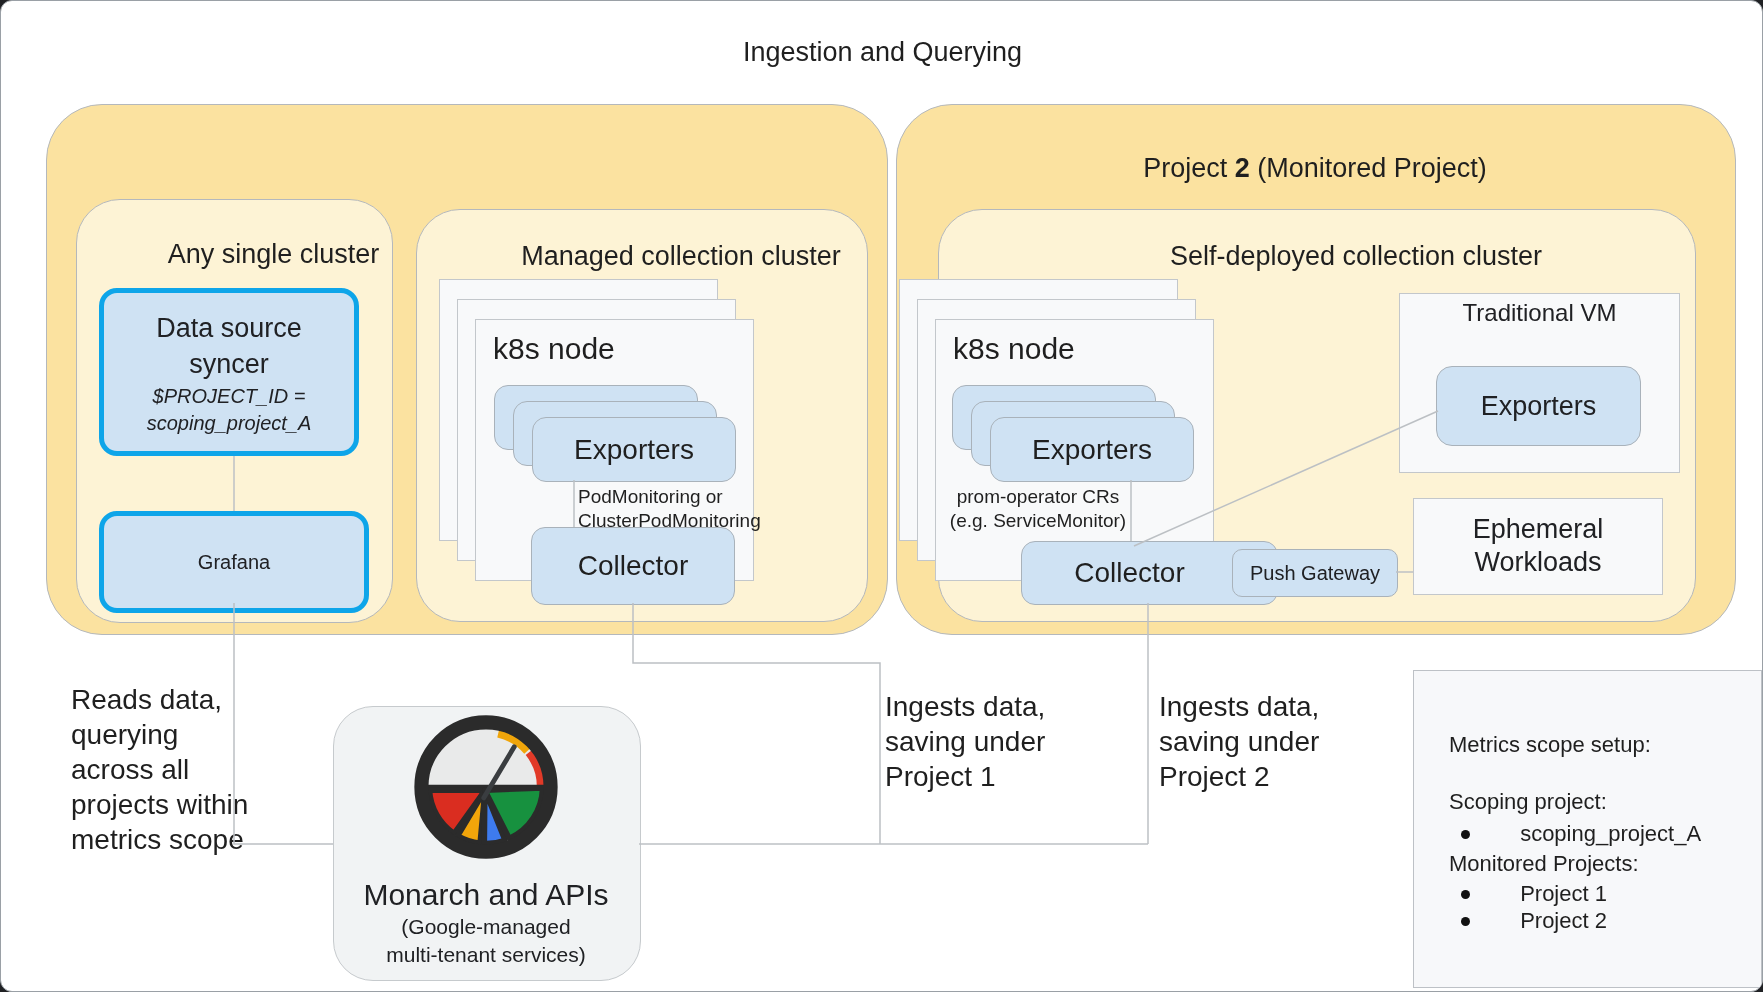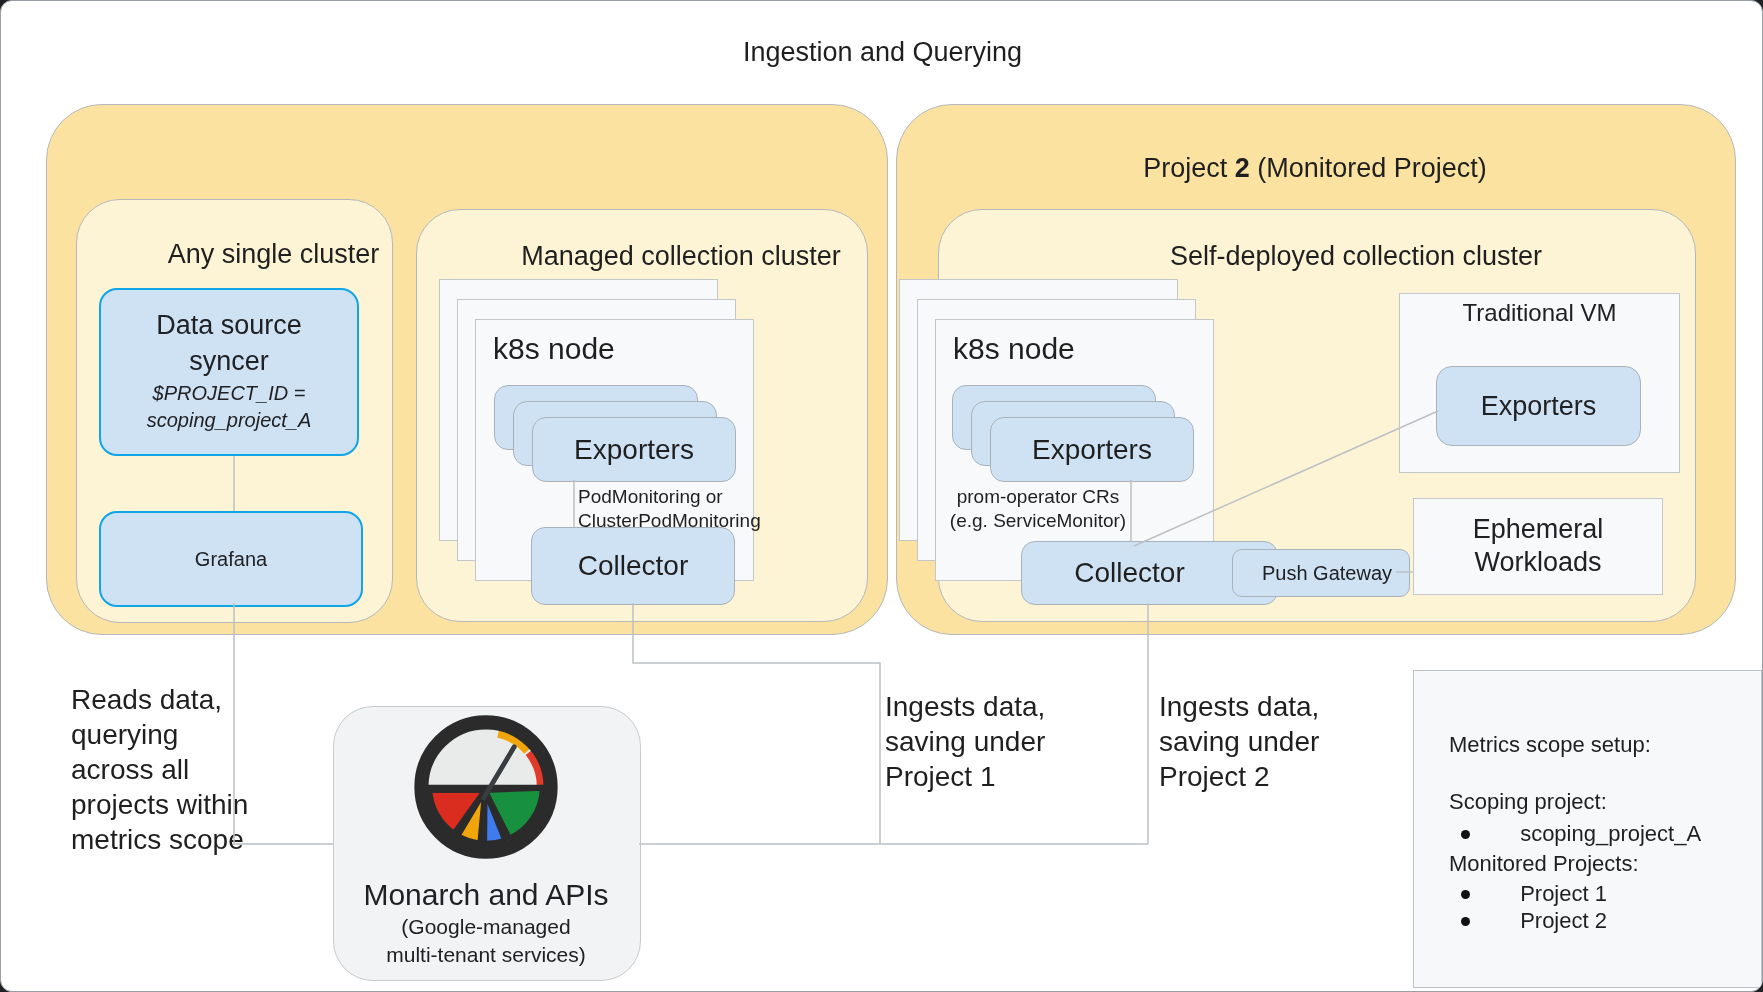--- a/index.html
+++ b/index.html
@@ -9,21 +9,21 @@
   .abs{position:absolute;}
   .ctr{text-align:center;}
   #title{left:0;top:36px;width:1763px;text-align:center;font-size:27px;color:#1f1f1f;}
 
   .proj{background:#fbe2a0;border:1px solid #b4b8bc;border-radius:56px;}
   .proj-hdr{font-size:27px;color:#1f1f1f;}
   .proj-hdr .b{font-weight:700;}
   .cluster{background:#fdf3d5;border:1px solid #b4b8bc;border-radius:44px;}
   .cluster-hdr{font-size:27px;color:#1f1f1f;margin-left:40px;}
 
-  .bluebox{background:#cfe2f3;border:2px solid #0ea5e9;border-radius:18px;}
+  .bluebox{background:#cfe2f3;border:5px solid #0ea5e9;border-radius:18px;}
   .card{background:#f8f9fa;border:1px solid #c3c7cb;}
   .bstack{background:#cfe2f3;border:1px solid #a9b2ba;border-radius:14px;}
   .biglabel{font-size:28px;color:#1f1f1f;}
   .k8s{font-size:30px;color:#1f1f1f;}
   .note{font-size:19px;line-height:24px;color:#1f1f1f;}
   .flowlabel{font-size:28px;line-height:35px;color:#1f1f1f;}
 
   #monarch-box{background:#f1f3f4;border:1px solid #c6cacd;border-radius:40px;}
   #metrics-box{background:#f7f8fa;border:1px solid #bdc1c6;}
   .metrics-line{font-size:22px;color:#1f1f1f;height:26px;}
@@ -91,21 +91,21 @@
   <div class="abs bstack ctr biglabel" style="left:989px;top:416px;width:202px;height:63px;line-height:63px;">Exporters</div>
 
   <div class="abs note ctr" style="left:948px;top:484px;width:178px;">
     <div>prom-operator CRs</div>
     <div>(e.g. ServiceMonitor)</div>
   </div>
 
   <div class="abs bstack" style="left:1020px;top:540px;width:255px;height:62px;">
     <div class="ctr biglabel" style="width:215px;line-height:62px;">Collector</div>
   </div>
-  <div class="abs bstack ctr" style="left:1231px;top:548px;width:164px;height:46px;line-height:46px;font-size:20px;border-radius:10px;padding-left:12px;">Push Gateway</div>
+  <div class="abs bstack ctr" style="left:1231px;top:548px;width:164px;height:46px;line-height:46px;font-size:20px;border-radius:10px;">Push Gateway</div>
 
   <div class="abs card" style="left:1398px;top:292px;width:279px;height:178px;">
     <div class="ctr" style="font-size:24px;margin-top:5px;">Traditional VM</div>
   </div>
   <div class="abs bstack ctr" style="left:1435px;top:365px;width:203px;height:78px;line-height:78px;font-size:27px;border-radius:16px;">Exporters</div>
 
   <div class="abs card" style="left:1412px;top:497px;width:248px;height:95px;">
     <div class="ctr" style="font-size:27px;line-height:33px;margin-top:14px;">Ephemeral</div>
     <div class="ctr" style="font-size:27px;line-height:33px;">Workloads</div>
   </div>

